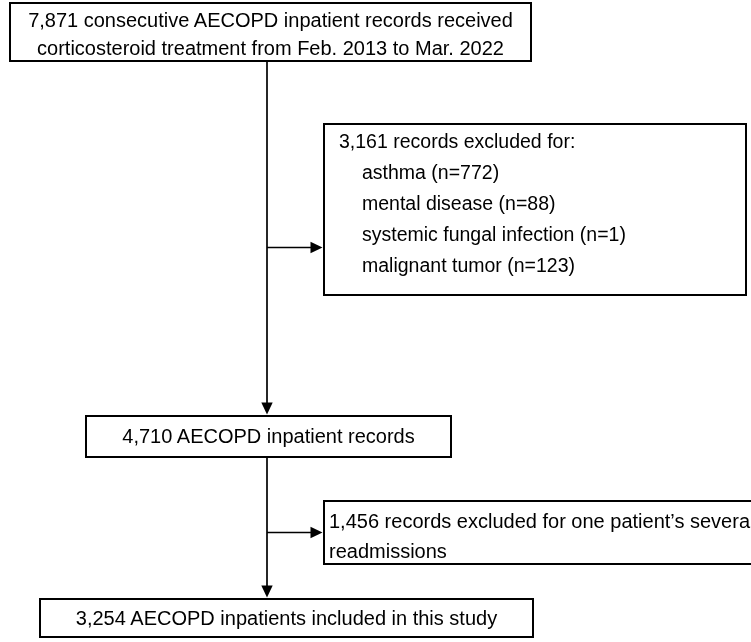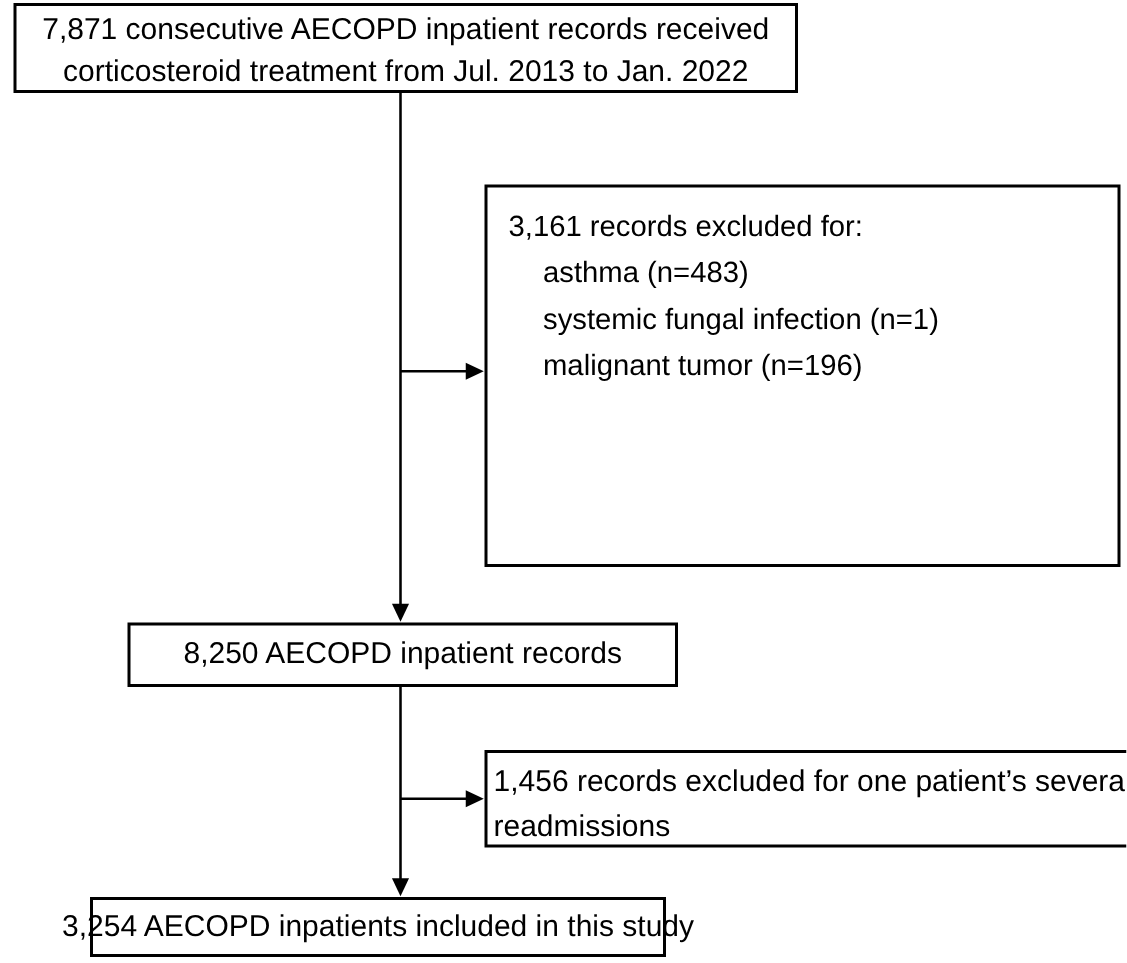--- a/index.html
+++ b/index.html
@@ -41,37 +41,37 @@
     justify-content: center;
     text-align: center;
     white-space: nowrap;
   }
   .box-initial {
     left: 9px; top: 2px; width: 523px; height: 60px;
     line-height: 28px;
     padding-top: 4px;
   }
   .box-exclusion-1 {
-    left: 323px; top: 123px; width: 424px; height: 255px;
+    left: 323px; top: 123px; width: 424px; height: 173px;
     font-size: 19.5px;
     line-height: 31px;
-    padding: 11px 4px 0 14px;
+    padding: 1px 4px 0 14px;
     white-space: nowrap;
   }
   .excl-item { padding-left: 23px; }
   .box-middle {
     left: 85px; top: 415px; width: 367px; height: 43px;
   }
   .box-exclusion-2 {
     left: 323px; top: 500px; width: 481px; height: 65px;
     line-height: 30px;
     padding: 4px 14px 0 4px;
   }
   .box-final {
-    left: 60px; top: 598px; width: 384px; height: 40px;
+    left: 39px; top: 598px; width: 495px; height: 40px;
   }
 </style>
 </head>
 <body>
 
 <div class="canvas">
 
   <svg class="connectors" viewBox="0 0 751 642" xmlns="http://www.w3.org/2000/svg">
     <g>
       <line x1="267" y1="62" x2="267" y2="404"></line>
@@ -86,34 +86,35 @@
       <polygon points="261.3,585.5 272.7,585.5 267,597.5"></polygon>
     </g>
     <g>
       <line x1="267" y1="532.5" x2="312" y2="532.5"></line>
       <polygon points="310.5,526.8 310.5,538.2 322.5,532.5"></polygon>
     </g>
   </svg>
 
   <div class="box box-initial box-centered">
     <div>7,871 consecutive AECOPD inpatient records received</div>
-    <div>corticosteroid treatment from Jul. 2013 to Jan. 2022</div>
+    <div>corticosteroid treatment from Feb. 2013 to Mar. 2022</div>
   </div>
 
   <div class="box box-exclusion-1">
     <div>3,161 records excluded for:</div>
     <div>
-        <div class="excl-item">asthma (n=483)</div>
+        <div class="excl-item">asthma (n=772)</div>
+        <div class="excl-item">mental disease (n=88)</div>
         <div class="excl-item">systemic fungal infection (n=1)</div>
-        <div class="excl-item">malignant tumor (n=196)</div>
+        <div class="excl-item">malignant tumor (n=123)</div>
       </div>
   </div>
 
   <div class="box box-middle box-centered">
-    <div>8,250 AECOPD inpatient records</div>
+    <div>4,710 AECOPD inpatient records</div>
   </div>
 
   <div class="box box-exclusion-2">
     <div>1,456 records excluded for one patient’s several readmissions</div>
   </div>
 
   <div class="box box-final box-centered">
     <div>3,254 AECOPD inpatients included in this study</div>
   </div>
 

